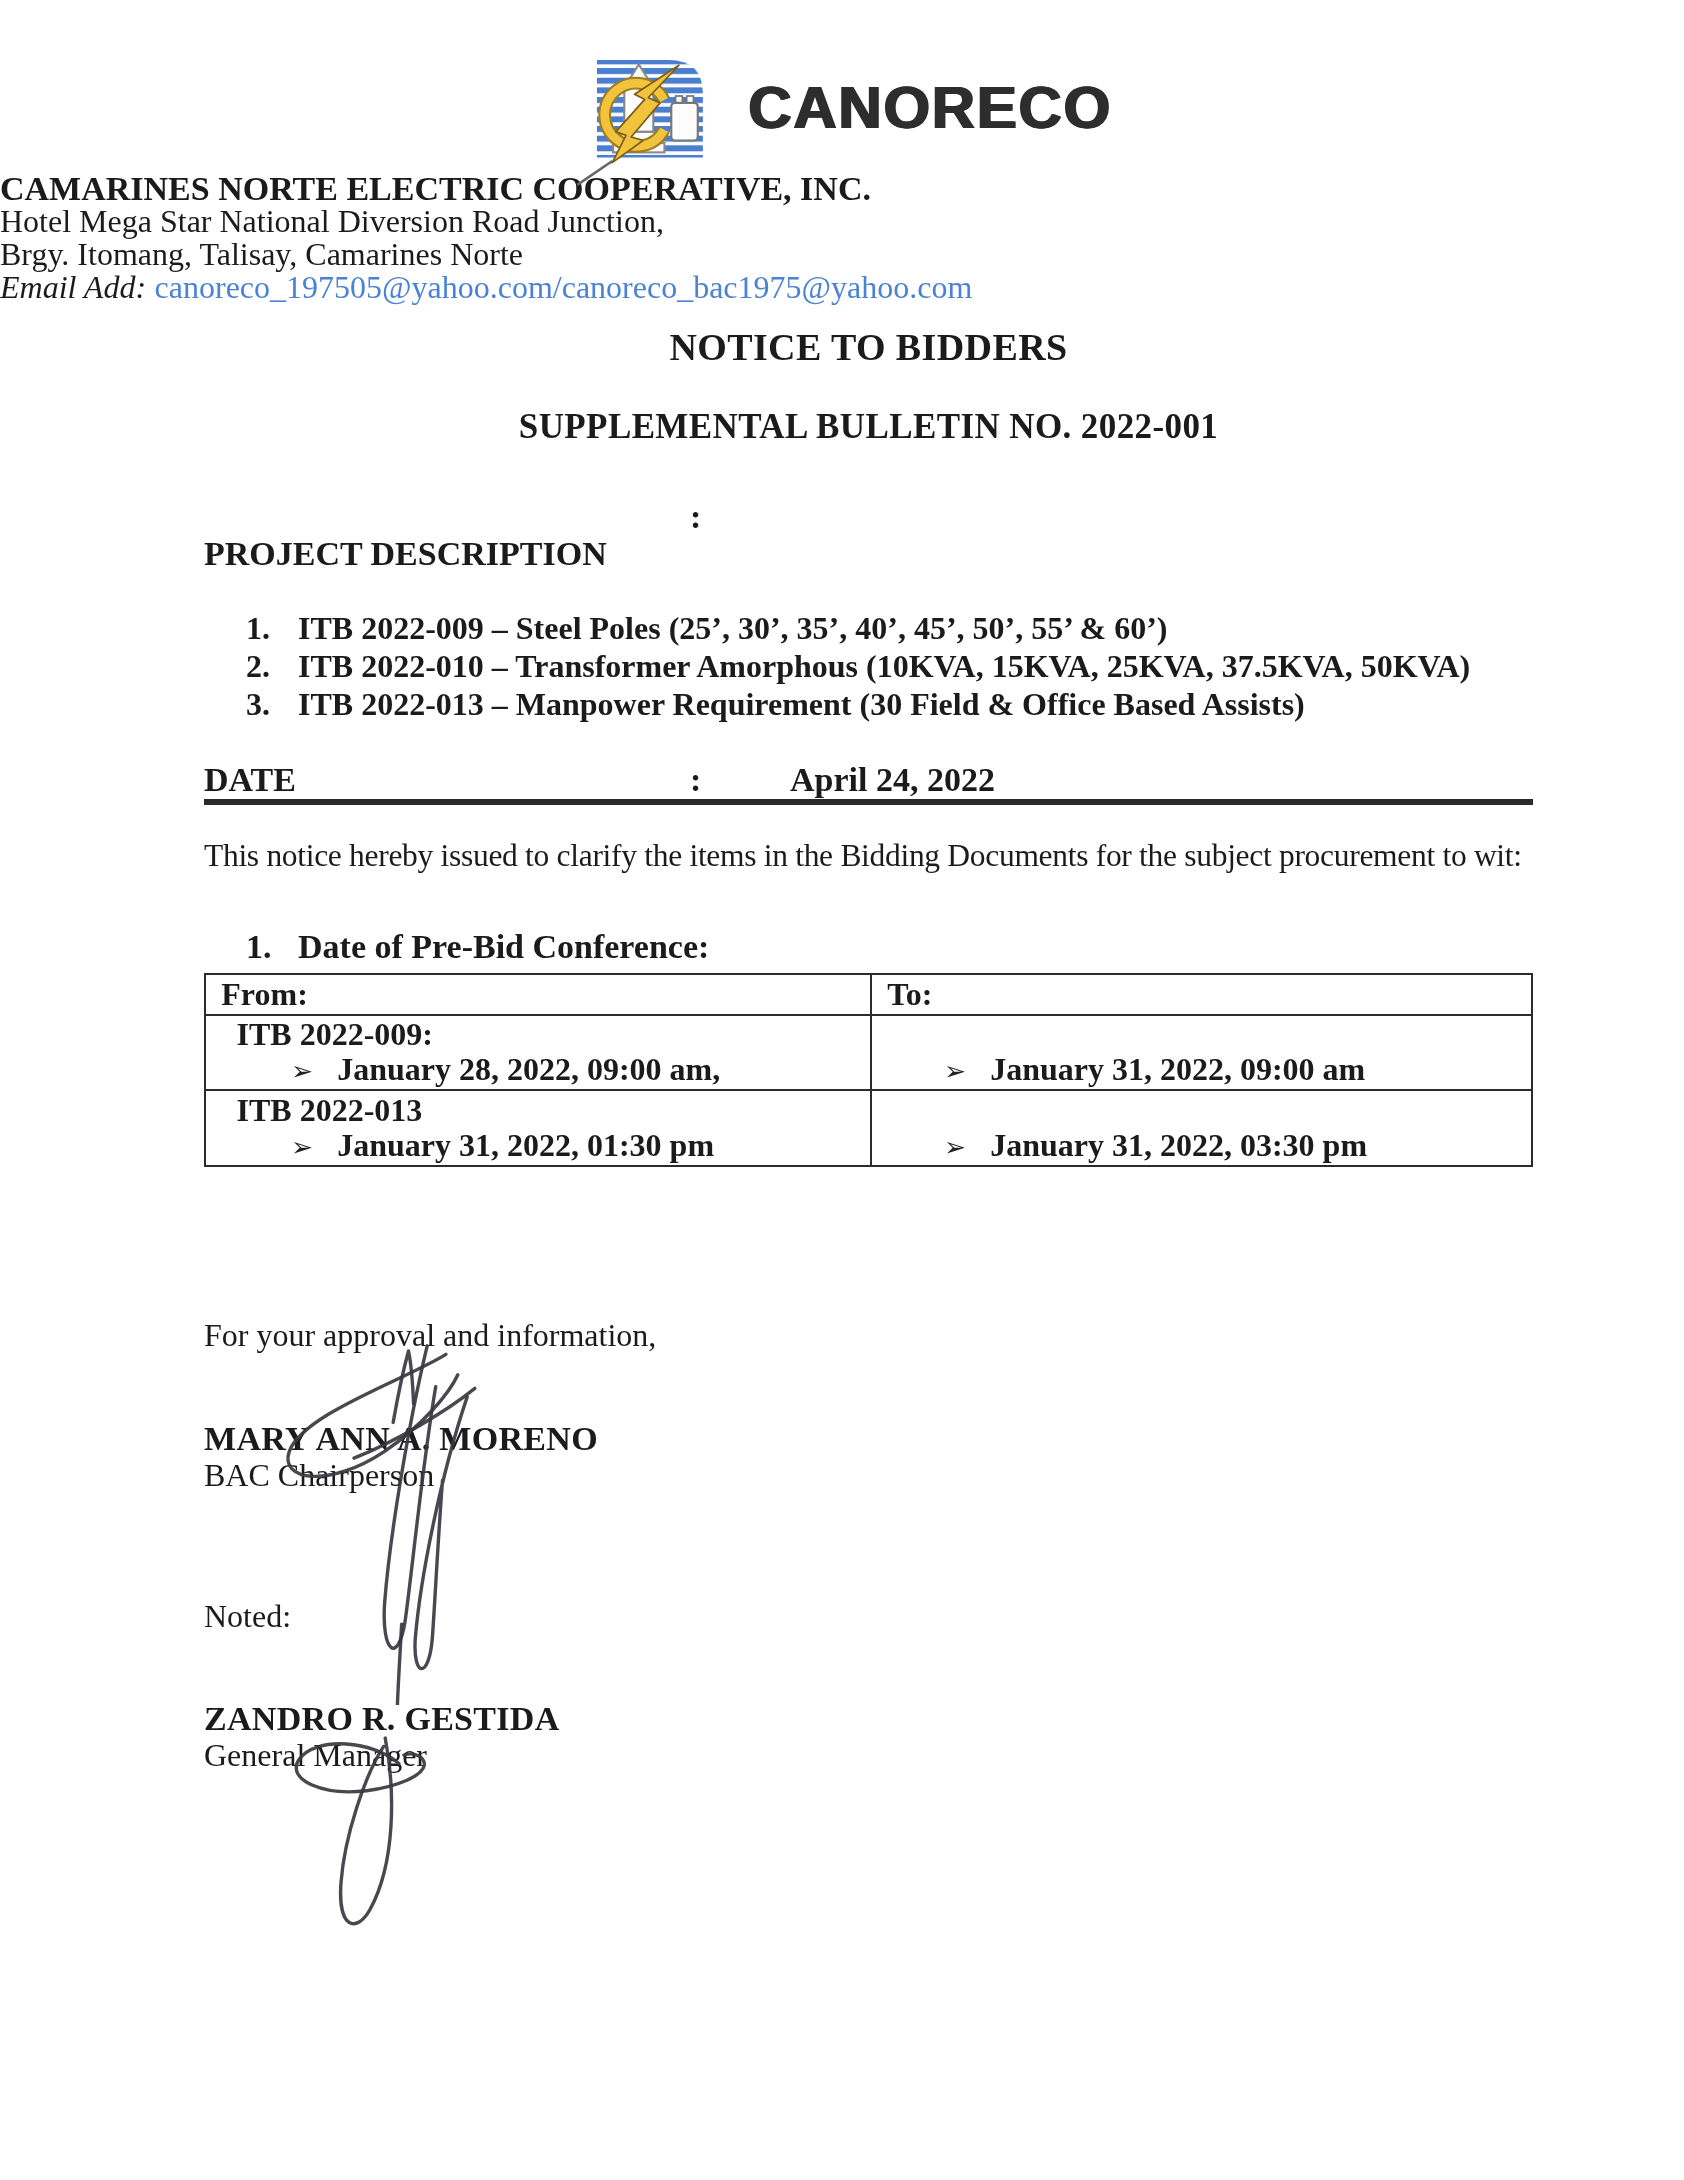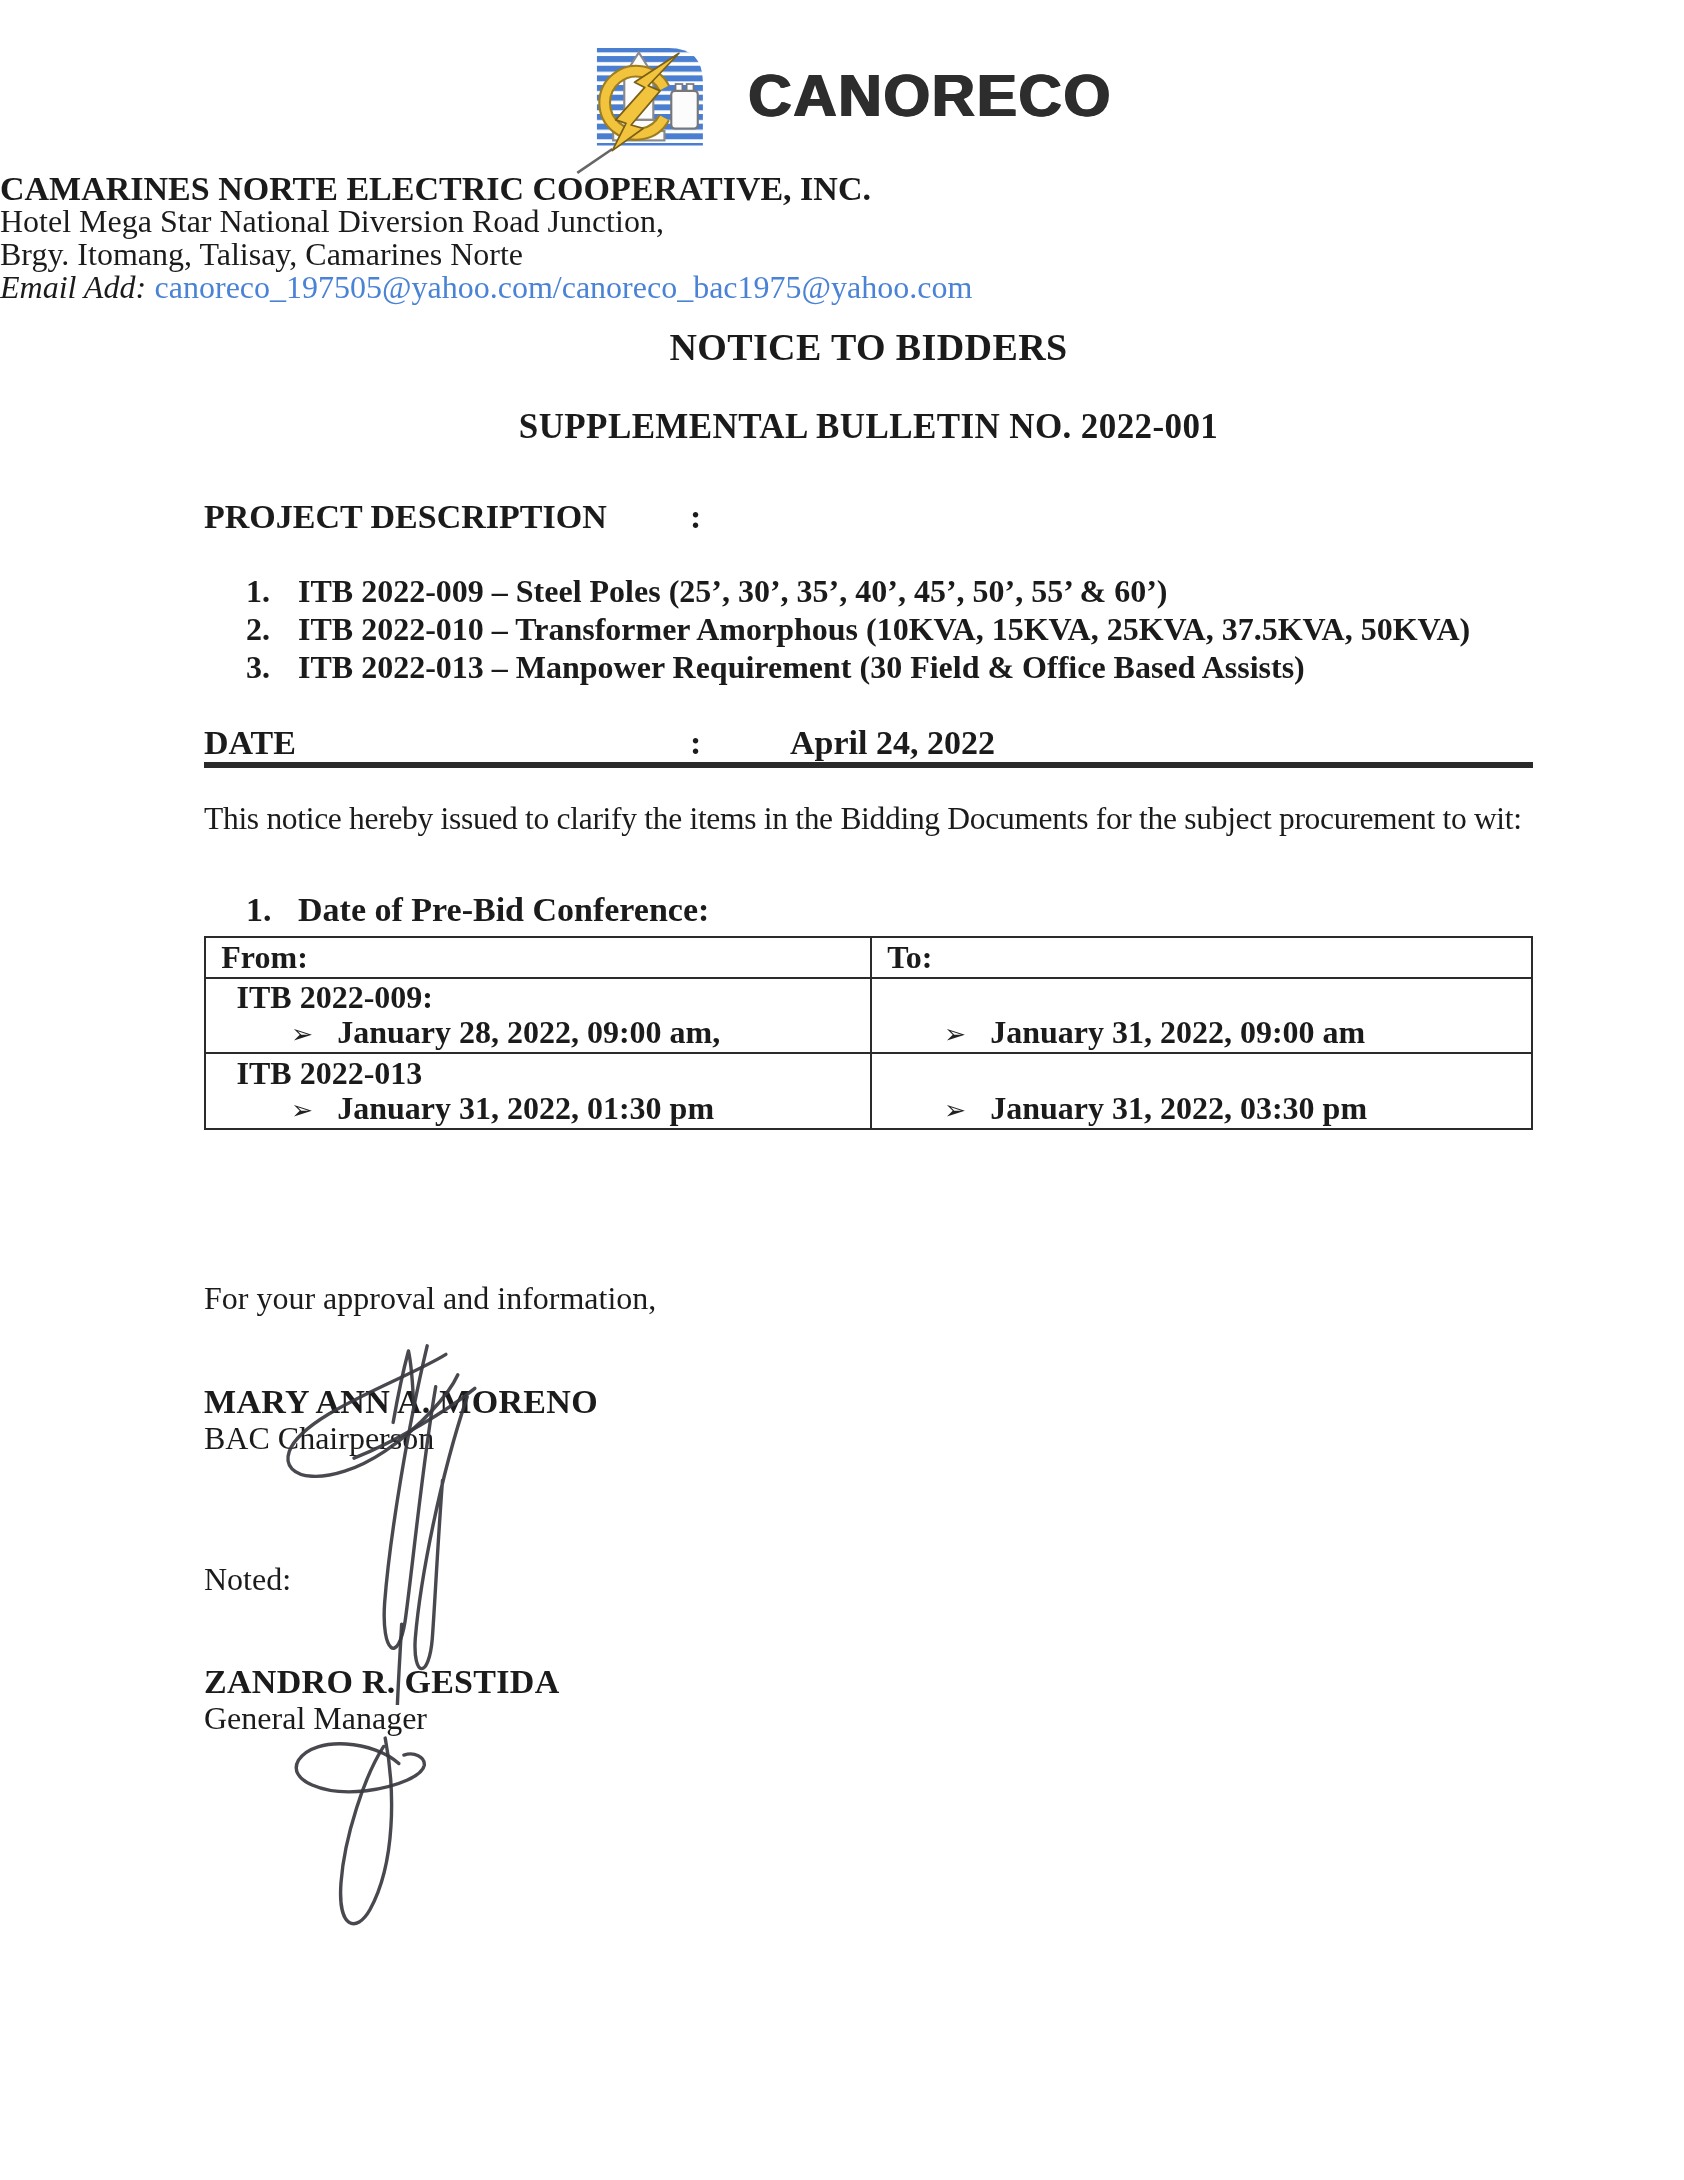--- a/index.html
+++ b/index.html
@@ -12,21 +12,21 @@
   .page{
     position:relative;
     width:1685px;height:2181px;
     background:#ffffff;
     font-family:"Liberation Serif", serif;
     color:var(--ink);
     overflow:hidden;
   }
   
   .brand-row{
-    position:absolute;top:46px;left:0;width:100%;
+    position:absolute;top:58px;left:0;width:100%;
     display:flex;justify-content:center;align-items:flex-start;gap:34px;
   }
   .logo-box{width:141px;height:129px;flex:0 0 auto;}
   .brand-name{
     font-family:"Liberation Sans", sans-serif;
     font-weight:bold;
     font-size:60px;
     letter-spacing:1.7px;
     line-height:99px;
     color:#2d2d2d;
@@ -37,21 +37,21 @@
   .addr{font-size:32px;}
   .email-line{font-size:32px;}
   .email-label{margin-right:8.5px;font-style:italic;}
   .email-value{color:var(--email_blue);}
   
   .content{margin:0 152px 0 204px;}
   .doc-title{text-align:center;font-weight:bold;font-size:38px;line-height:39px;margin-top:24px;letter-spacing:0.4px;}
   .doc-subtitle{text-align:center;font-weight:bold;font-size:35px;line-height:39px;margin-top:40px;letter-spacing:0.4px;}
   
   .project-row{display:flex;margin-top:53px;font-weight:bold;font-size:34px;line-height:36px;}
-  .project-label{width:486px;flex:0 0 auto;}
+  .project-label{width:486px;flex:0 0 auto;margin-top:37px;}
   .tab-colon{flex:0 0 auto;}
   .project-items{margin-top:37px;}
   .project-item{display:flex;font-weight:bold;font-size:32px;line-height:38px;padding-left:42px;white-space:nowrap;}
   .item-num{width:52px;flex:0 0 auto;}
   
   .date-row{display:flex;margin-top:39px;font-weight:bold;font-size:34px;line-height:36px;}
   .date-label{width:486px;flex:0 0 auto;}
   .date-colon{width:100px;flex:0 0 auto;}
   .rule{height:6px;background:#2a2a2a;margin-top:0.9px;}
   

